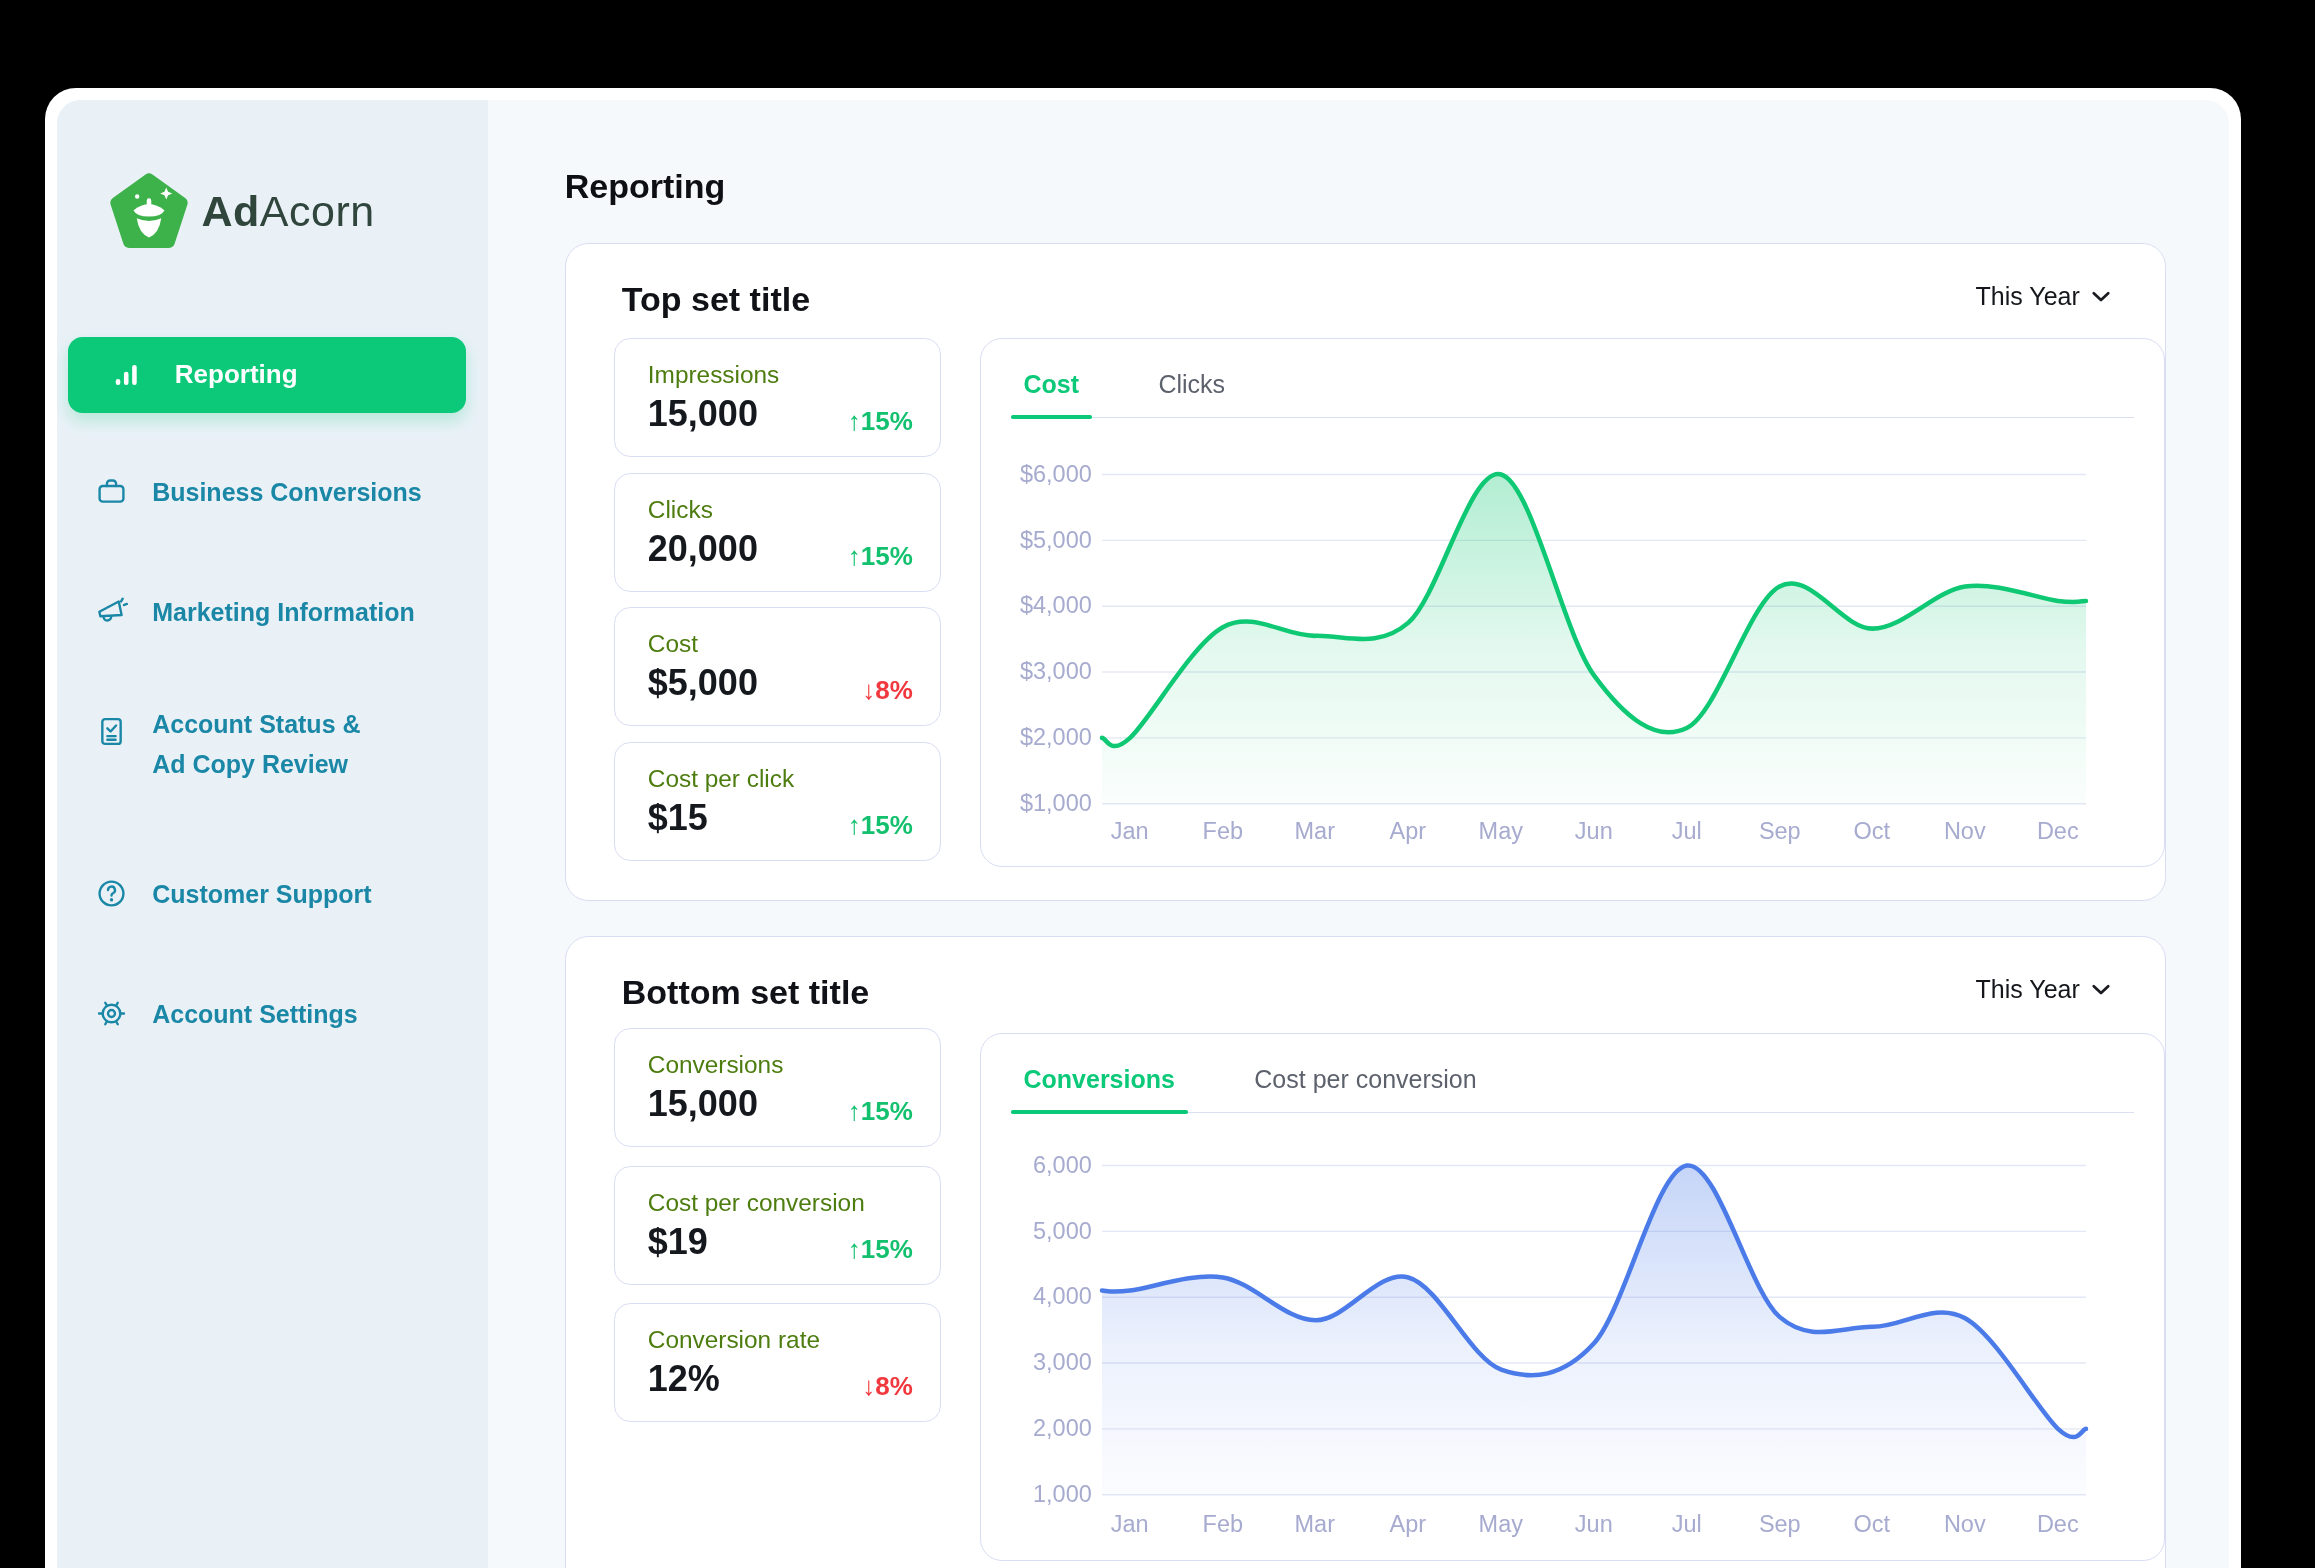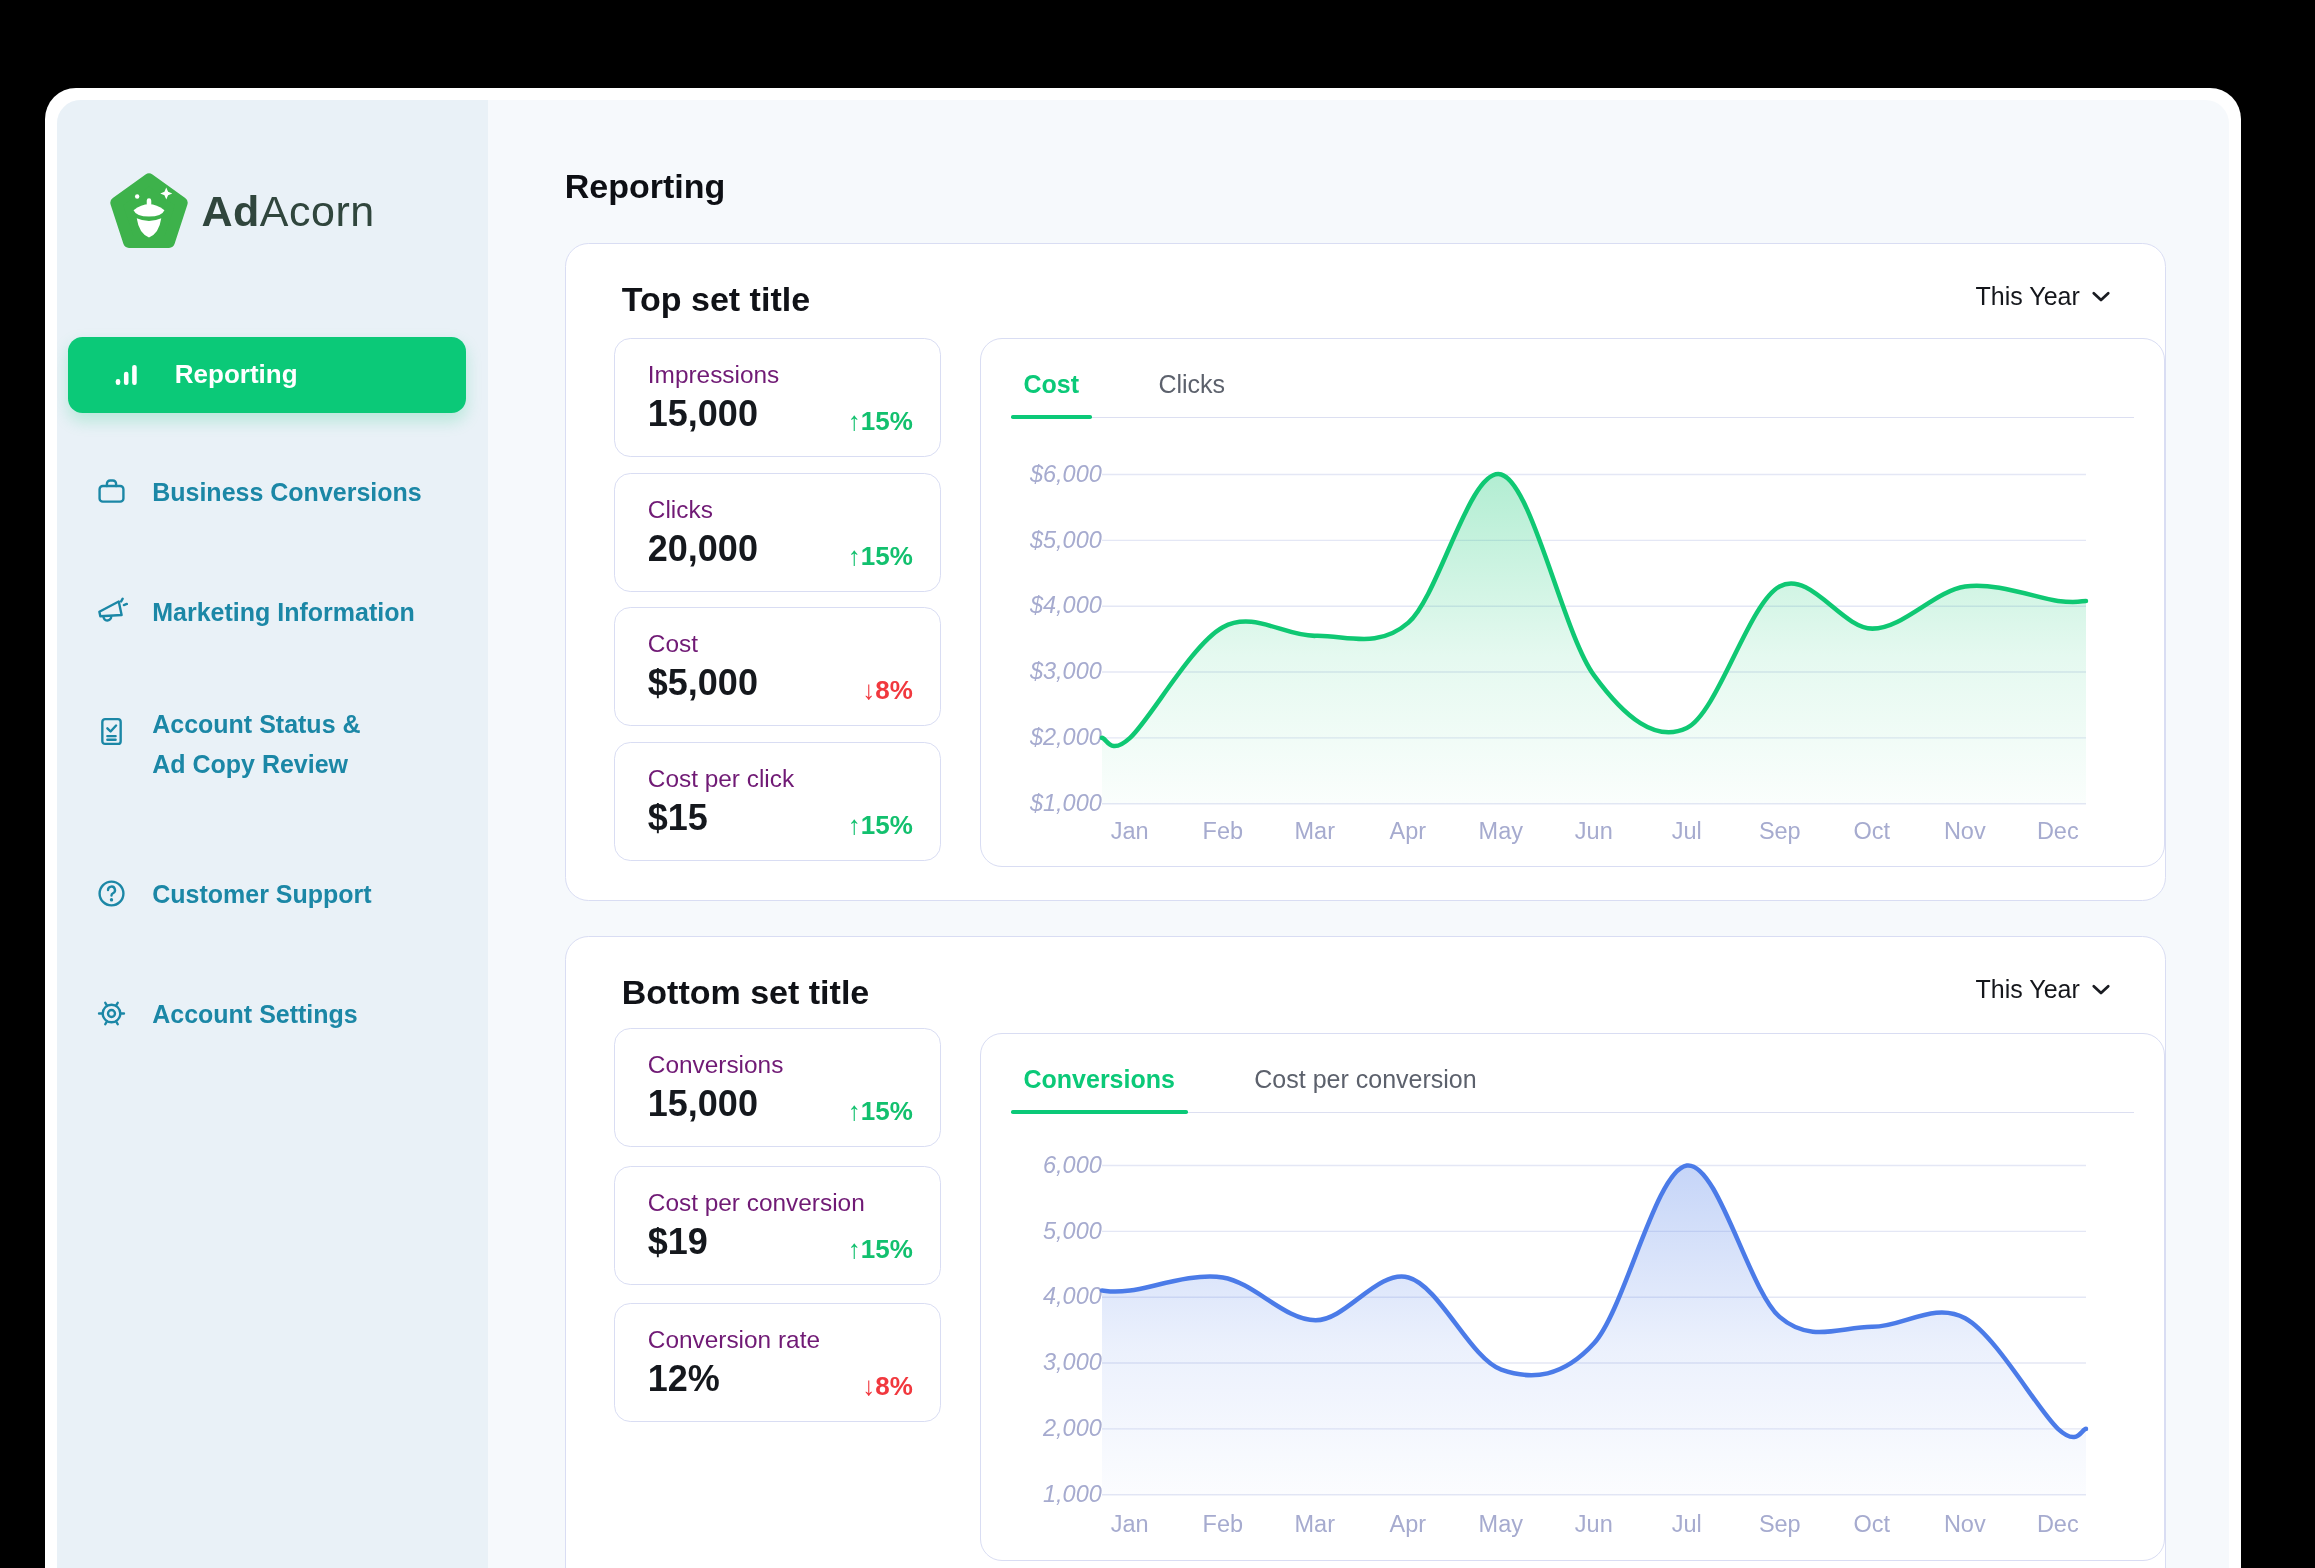--- a/index.html
+++ b/index.html
@@ -32,36 +32,36 @@
            border:1.4px solid var(--border);border-radius:23.5px;box-sizing:border-box;}
   .sec-top{top:143px;height:658px;}
   .sec-bottom{top:836px;height:729px;}
   .sec-title{position:absolute;left:56px;top:36px;font-size:34px;font-weight:600;color:#101217;}
   .period{position:absolute;right:54px;top:38px;display:flex;align-items:center;gap:11px;
           font-size:25px;font-weight:500;color:#14161b;cursor:pointer;}
   .stat-card{position:absolute;left:48px;width:327px;height:119px;background:#fff;
              border:1.4px solid var(--border);border-radius:16.3px;box-sizing:border-box;}
   .sc-1{top:94px;}.sc-2{top:229px;}.sc-3{top:363px;}.sc-4{top:498px;}
   .sec-bottom .sc-1{top:91px;}.sec-bottom .sc-2{top:229px;}.sec-bottom .sc-3{top:366px;}
-  .stat-label{position:absolute;left:33px;top:22px;font-size:24.4px;color:#701a75;}
+  .stat-label{position:absolute;left:33px;top:22px;font-size:24.4px;color:#4d7c0f;}
   .stat-value{position:absolute;left:33px;top:54px;font-size:36px;font-weight:700;color:#15181d;}
   .stat-delta{position:absolute;right:27px;top:67px;font-size:26px;font-weight:600;}
   .up{color:#12c06e;}.down{color:#f1383e;}
   
   .chart-card{position:absolute;left:414px;width:1185px;background:#fff;
               border:1.4px solid var(--border);border-radius:22px;box-sizing:border-box;}
   .sec-top .chart-card{top:94px;height:529px;}
   .sec-bottom .chart-card{top:96px;height:528px;}
   .tabs{position:absolute;left:30px;right:30px;top:29px;display:flex;gap:54px;
         border-bottom:1.8px solid #dcdff1;padding-bottom:16.3px;}
   .tab{font-size:25px;color:#5c616c;padding:0 12.7px;position:relative;cursor:pointer;line-height:33px;}
   .tab.active{color:var(--accent);font-weight:600;}
   .tab.active::after{content:"";position:absolute;left:0;right:0;bottom:-18px;height:3.6px;
         background:var(--accent);border-radius:1.8px;}
-  .y-labels{position:absolute;left:27px;width:94px;font-style:italic;}
+  .y-labels{position:absolute;left:17px;width:94px;}
   .sec-top .y-labels{top:128px;height:337px;}
   .sec-bottom .y-labels{top:124px;height:337px;}
   .y-labels .yl{position:absolute;right:0;width:94px;text-align:right;font-size:23.5px;
         color:var(--axis);line-height:27px;}
   .plot{position:absolute;left:121px;overflow:visible;}
   .sec-top .plot{top:128px;}.sec-bottom .plot{top:124px;}
   .x-labels{position:absolute;left:121px;width:984px;height:27px;}
   .sec-top .x-labels{top:479px;}.sec-bottom .x-labels{top:477px;}
   .x-labels .xl{position:absolute;width:72px;text-align:center;font-size:23.5px;
         color:var(--axis);line-height:27px;}

